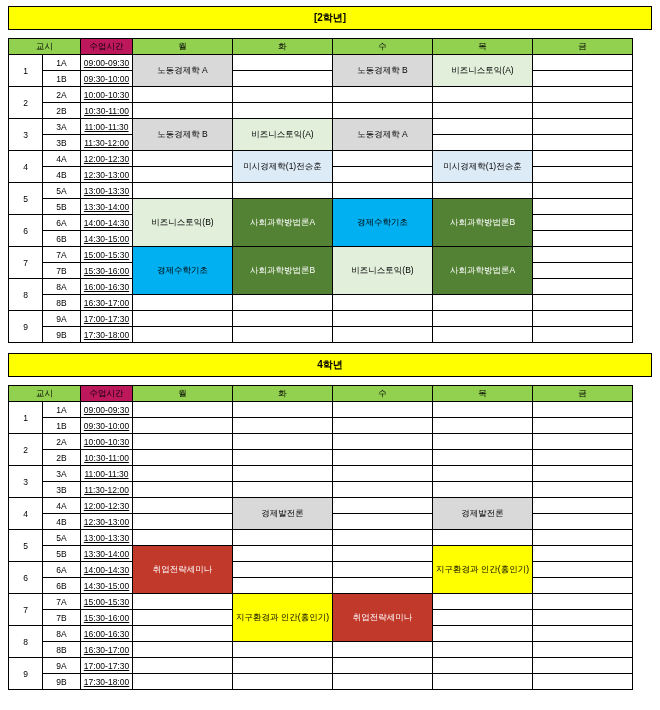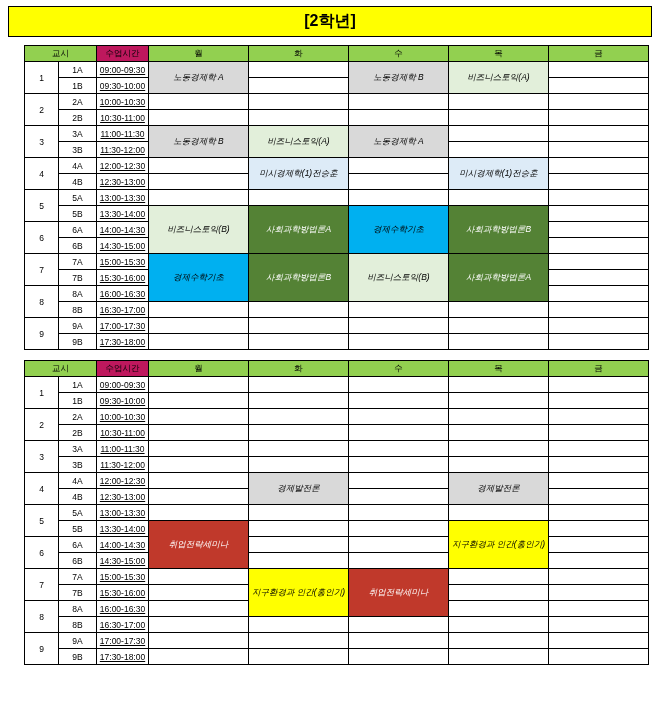--- a/index.html
+++ b/index.html
@@ -9,30 +9,29 @@
     font-family:"Liberation Sans", sans-serif;
     font-size:9px;
     color:#000;
     overflow:hidden;
   }
   .wrap{padding:6px 8px 0 8px;box-sizing:border-box;}
   .banner{
     background:#ffff00;
     border:1px solid #000;
     text-align:center;
-    font-size:16px;
+    font-size:10px;
     font-weight:bold;
     padding:4px 0;
     margin-bottom:8px;
   }
   table.sched{
     border-collapse:collapse;
     width:580px;
     table-layout:fixed;
-    margin-left:16px;
   }
   table.sched td, table.sched th{
     border:1px solid #000;
     padding:0;
     height:15px;
     text-align:center;
     vertical-align:middle;
     font-size:8.5px;
     font-weight:normal;
     overflow:hidden;
@@ -45,21 +44,21 @@
     height:17px;
   }
   .hdr.time{background:#be185d;}
   .col-period{width:34px;}
   .col-sub{width:38px;}
   .col-time{width:52px;}
   .col-day{width:100px;}
   td.period{font-size:9px;}
   td.sub{font-size:8px;}
   td.time{font-size:8px;text-decoration:underline;}
-  td.cls{font-size:8.5px;font-weight:bold;font-style:italic;}
+  td.cls{font-size:8.5px;font-weight:bold;}
   .gap{height:10px;}
 </style>
 </head>
 <body>
 
 <div class="wrap">
 
   <div class="banner">[2학년]</div>
   <table class="sched">
     <colgroup>
@@ -229,20 +228,21 @@
           <td></td>
           <td></td>
           <td></td>
           <td></td>
         </tr>
       </tbody>
   </table>
 
   <div class="gap"></div>
 
+  <div class="banner">4학년</div>
   <table class="sched">
     <colgroup>
       <col class="col-period">
         <col class="col-sub">
         <col class="col-time">
       <col class="col-day">
         <col class="col-day">
         <col class="col-day">
         <col class="col-day">
         <col class="col-day">

